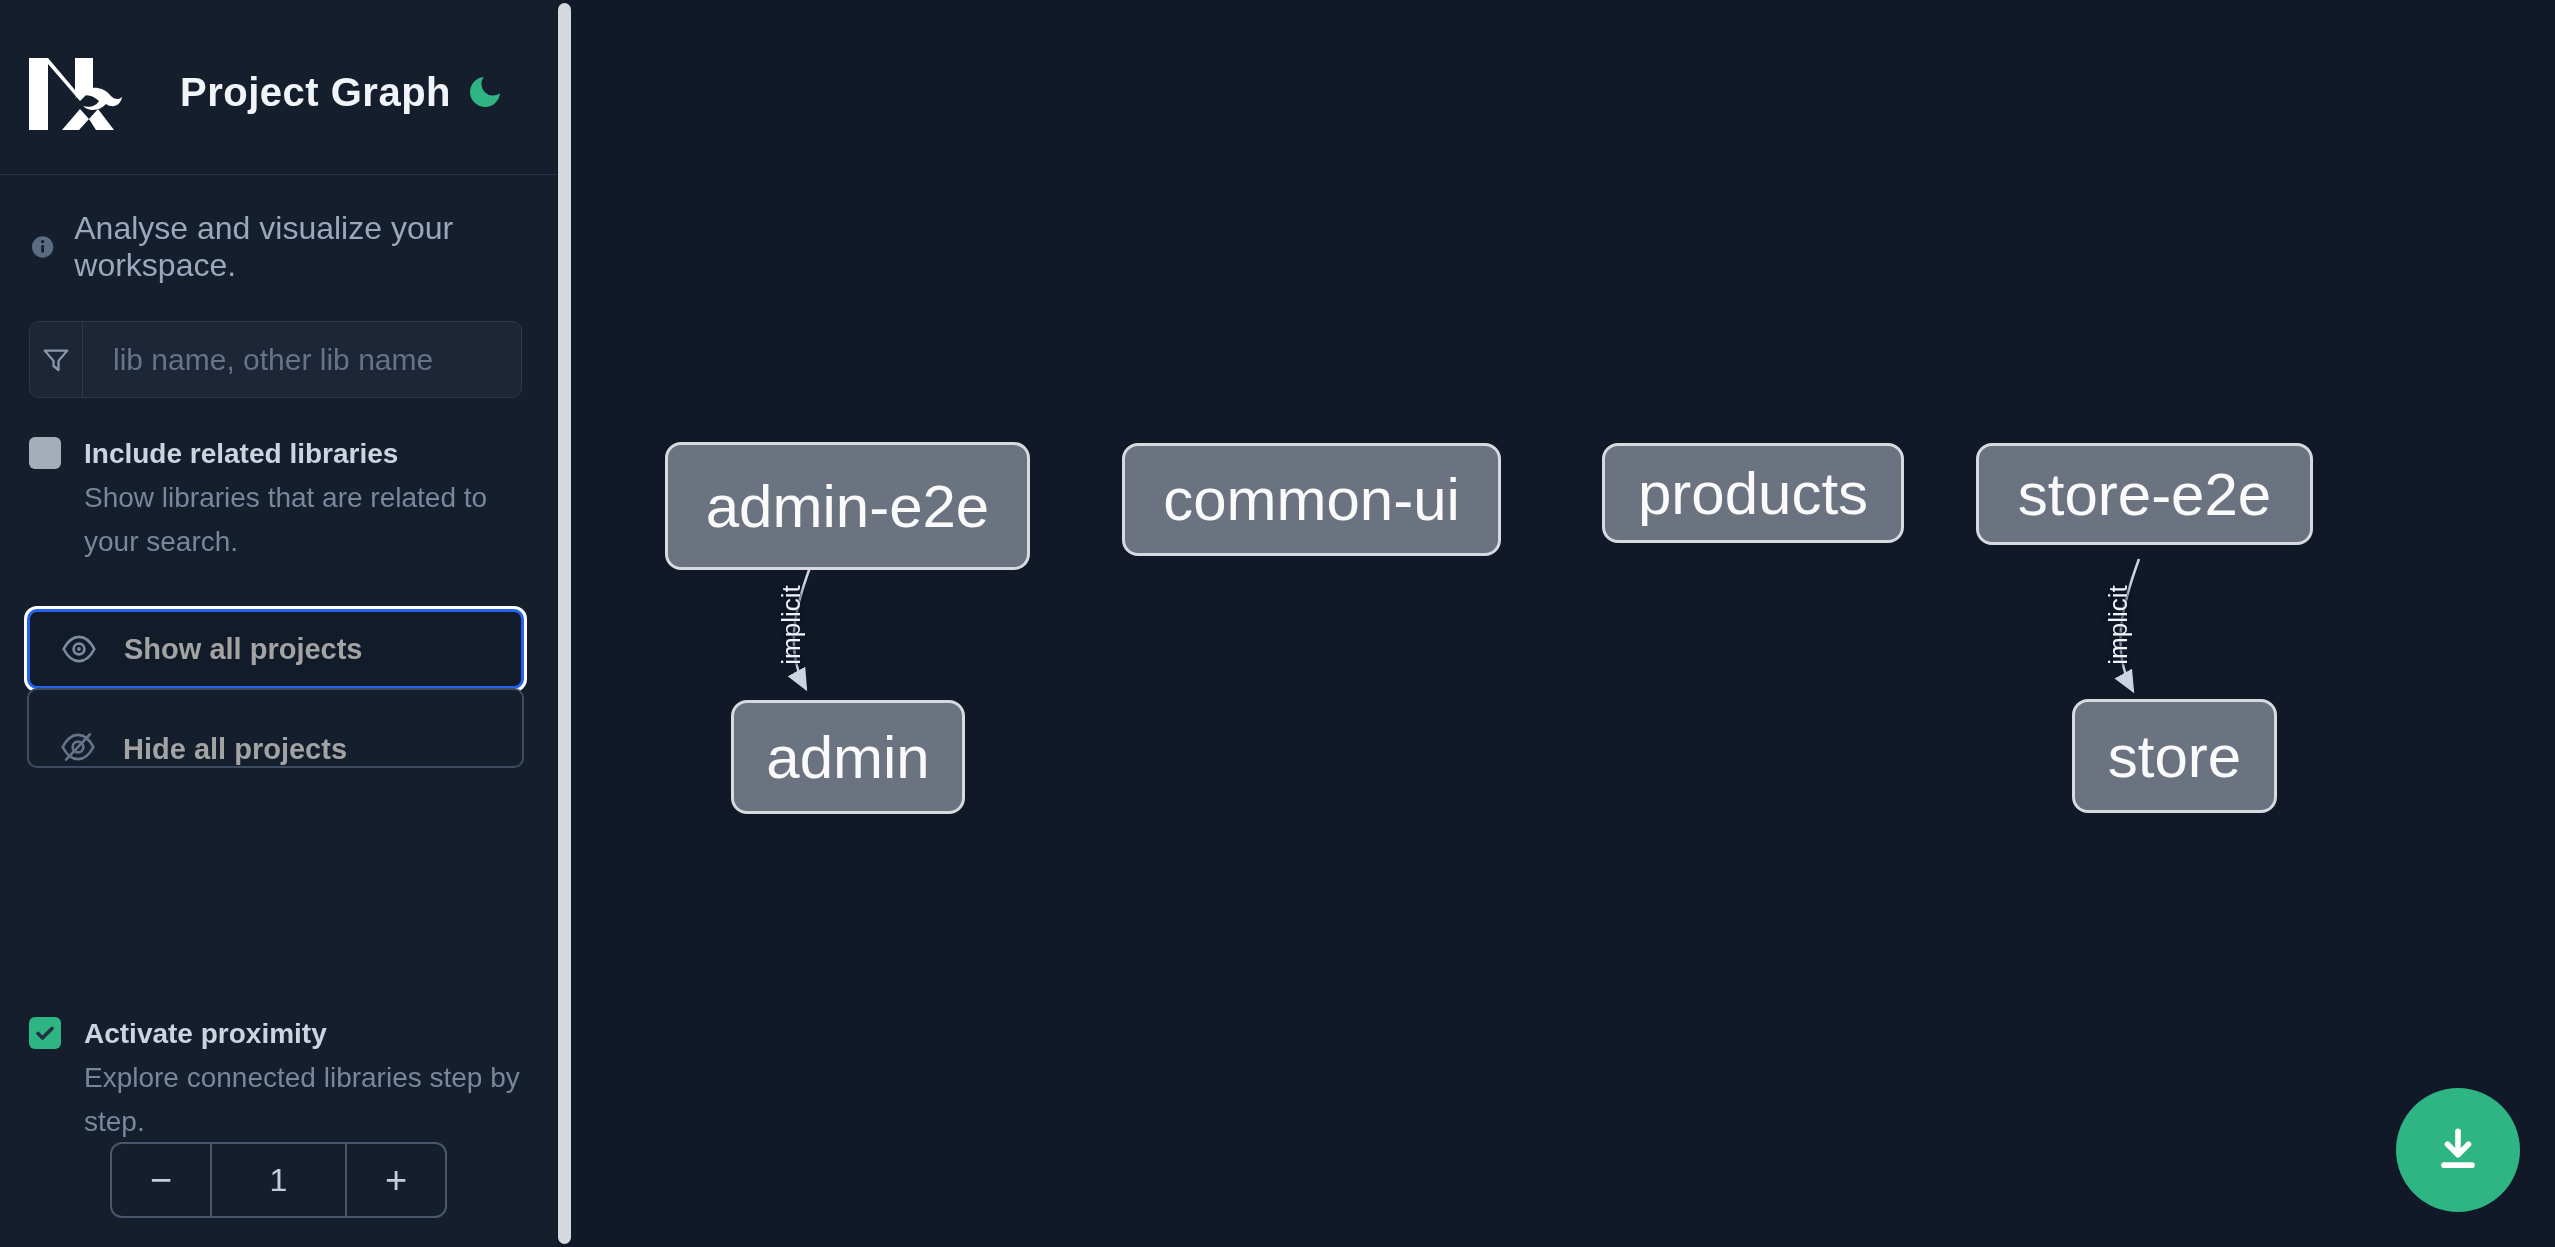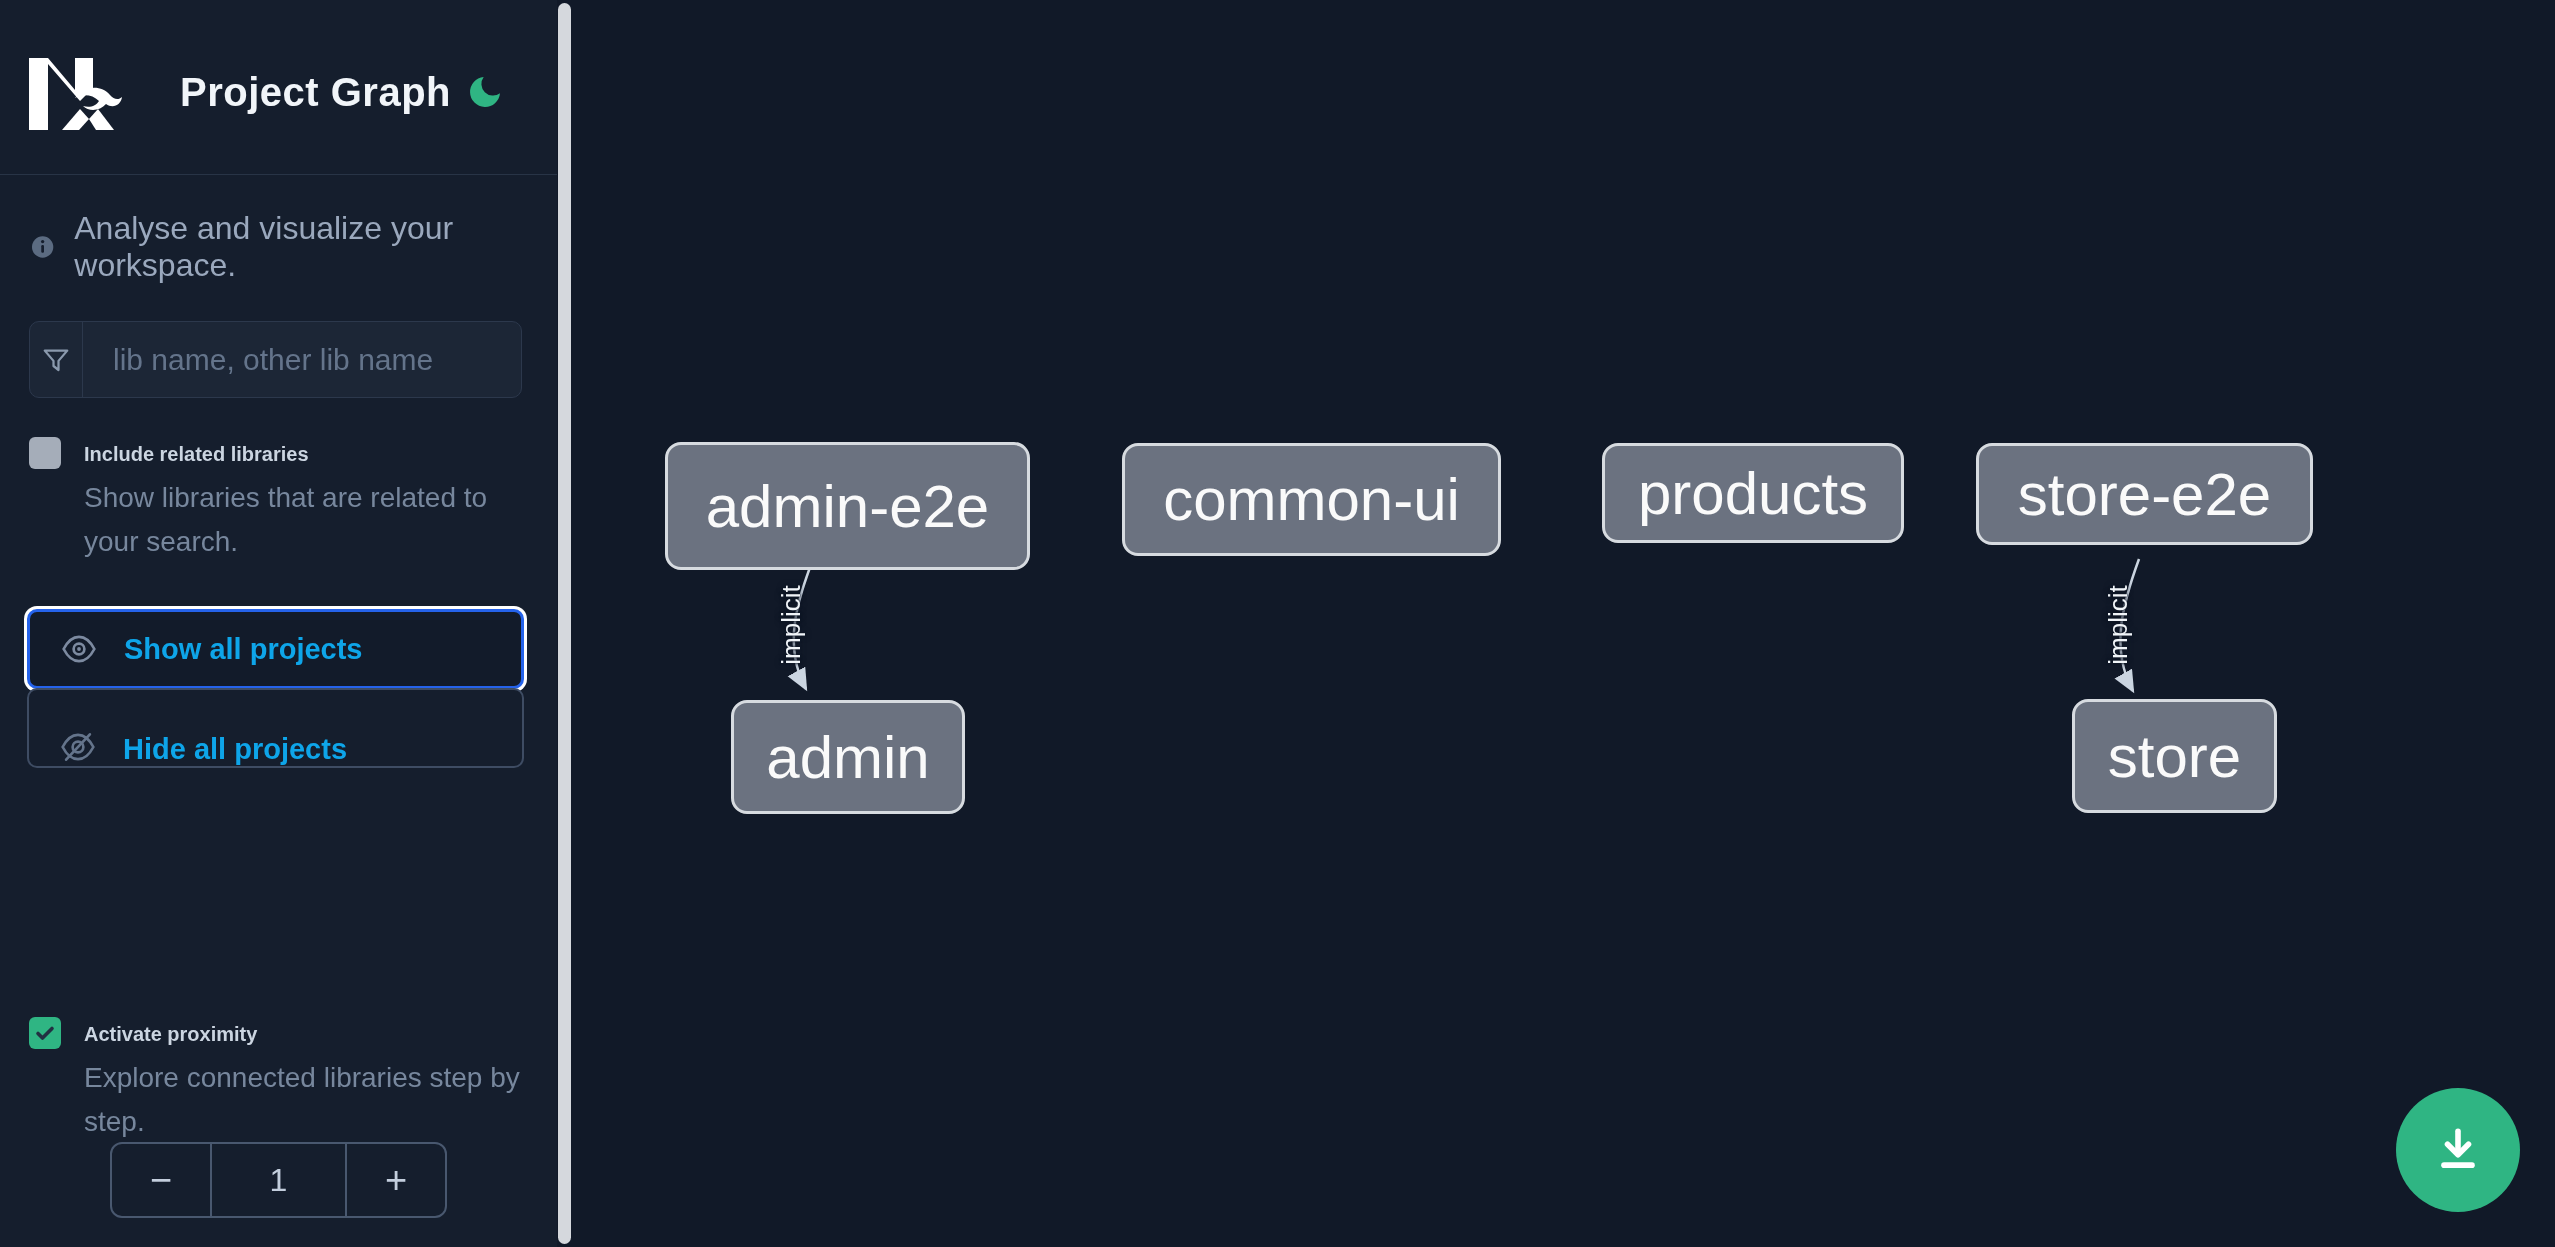--- a/index.html
+++ b/index.html
@@ -23,27 +23,27 @@
   .search-box input { flex:1; background:transparent; border:none; outline:none; color:#cbd5e1;
                       font-size:30px; padding:0 22px; font-family:"Liberation Sans", sans-serif; }
   .search-box input::placeholder { color:#64748b; }
 
   .option { position:absolute; left:29px; display:flex; align-items:flex-start; }
   .checkbox { width:32px; height:32px; border-radius:6px; flex:none; cursor:pointer; }
   .cb-gray  { background:#a5adb9; }
   .cb-white { background:#ffffff; }
   .cb-green { background:#2fb583; display:flex; align-items:center; justify-content:center; }
   .option-texts { margin-left:23px; width:450px; margin-top:1px; }
-  .option-label { color:#cbd5e1; font-size:20px; font-weight:700; line-height:32px; }
+  .option-label { color:#cbd5e1; font-size:28px; font-weight:700; line-height:32px; }
   .option-desc  { color:#77879d; font-size:28px; line-height:44px; margin-top:6px; }
 
   .sb-button { position:absolute; left:27px; width:497px; height:80px; background:#151e2d;
                border:2px solid #3e4c63; border-radius:10px; display:flex; align-items:center;
                gap:26px; padding-left:30px; cursor:pointer; }
-  .sb-button .btn-label { color:#0ea5e9; font-size:29px; font-weight:700; }
+  .sb-button .btn-label { color:#a3a3a3; font-size:29px; font-weight:700; }
   .sb-button.focused { border:3px solid #2563eb; box-shadow:0 0 0 3px #ffffff; background:#121b2a; }
 
   .stepper { position:absolute; left:110px; top:1142px; width:337px; height:76px;
              border:2px solid #49586f; border-radius:12px; display:flex; overflow:hidden; }
   .stepper > * { display:flex; align-items:center; justify-content:center; color:#c3cedd; font-size:36px; }
   .step-btn { width:98px; background:transparent; border:none; cursor:pointer; color:#c3cedd; font-size:38px; }
   .step-value { flex:1; border-left:2px solid #49586f; border-right:2px solid #49586f; font-size:32px; }
 
   
   .sb-scrollbar { position:absolute; left:556px; top:0; width:16px; height:1247px; }

